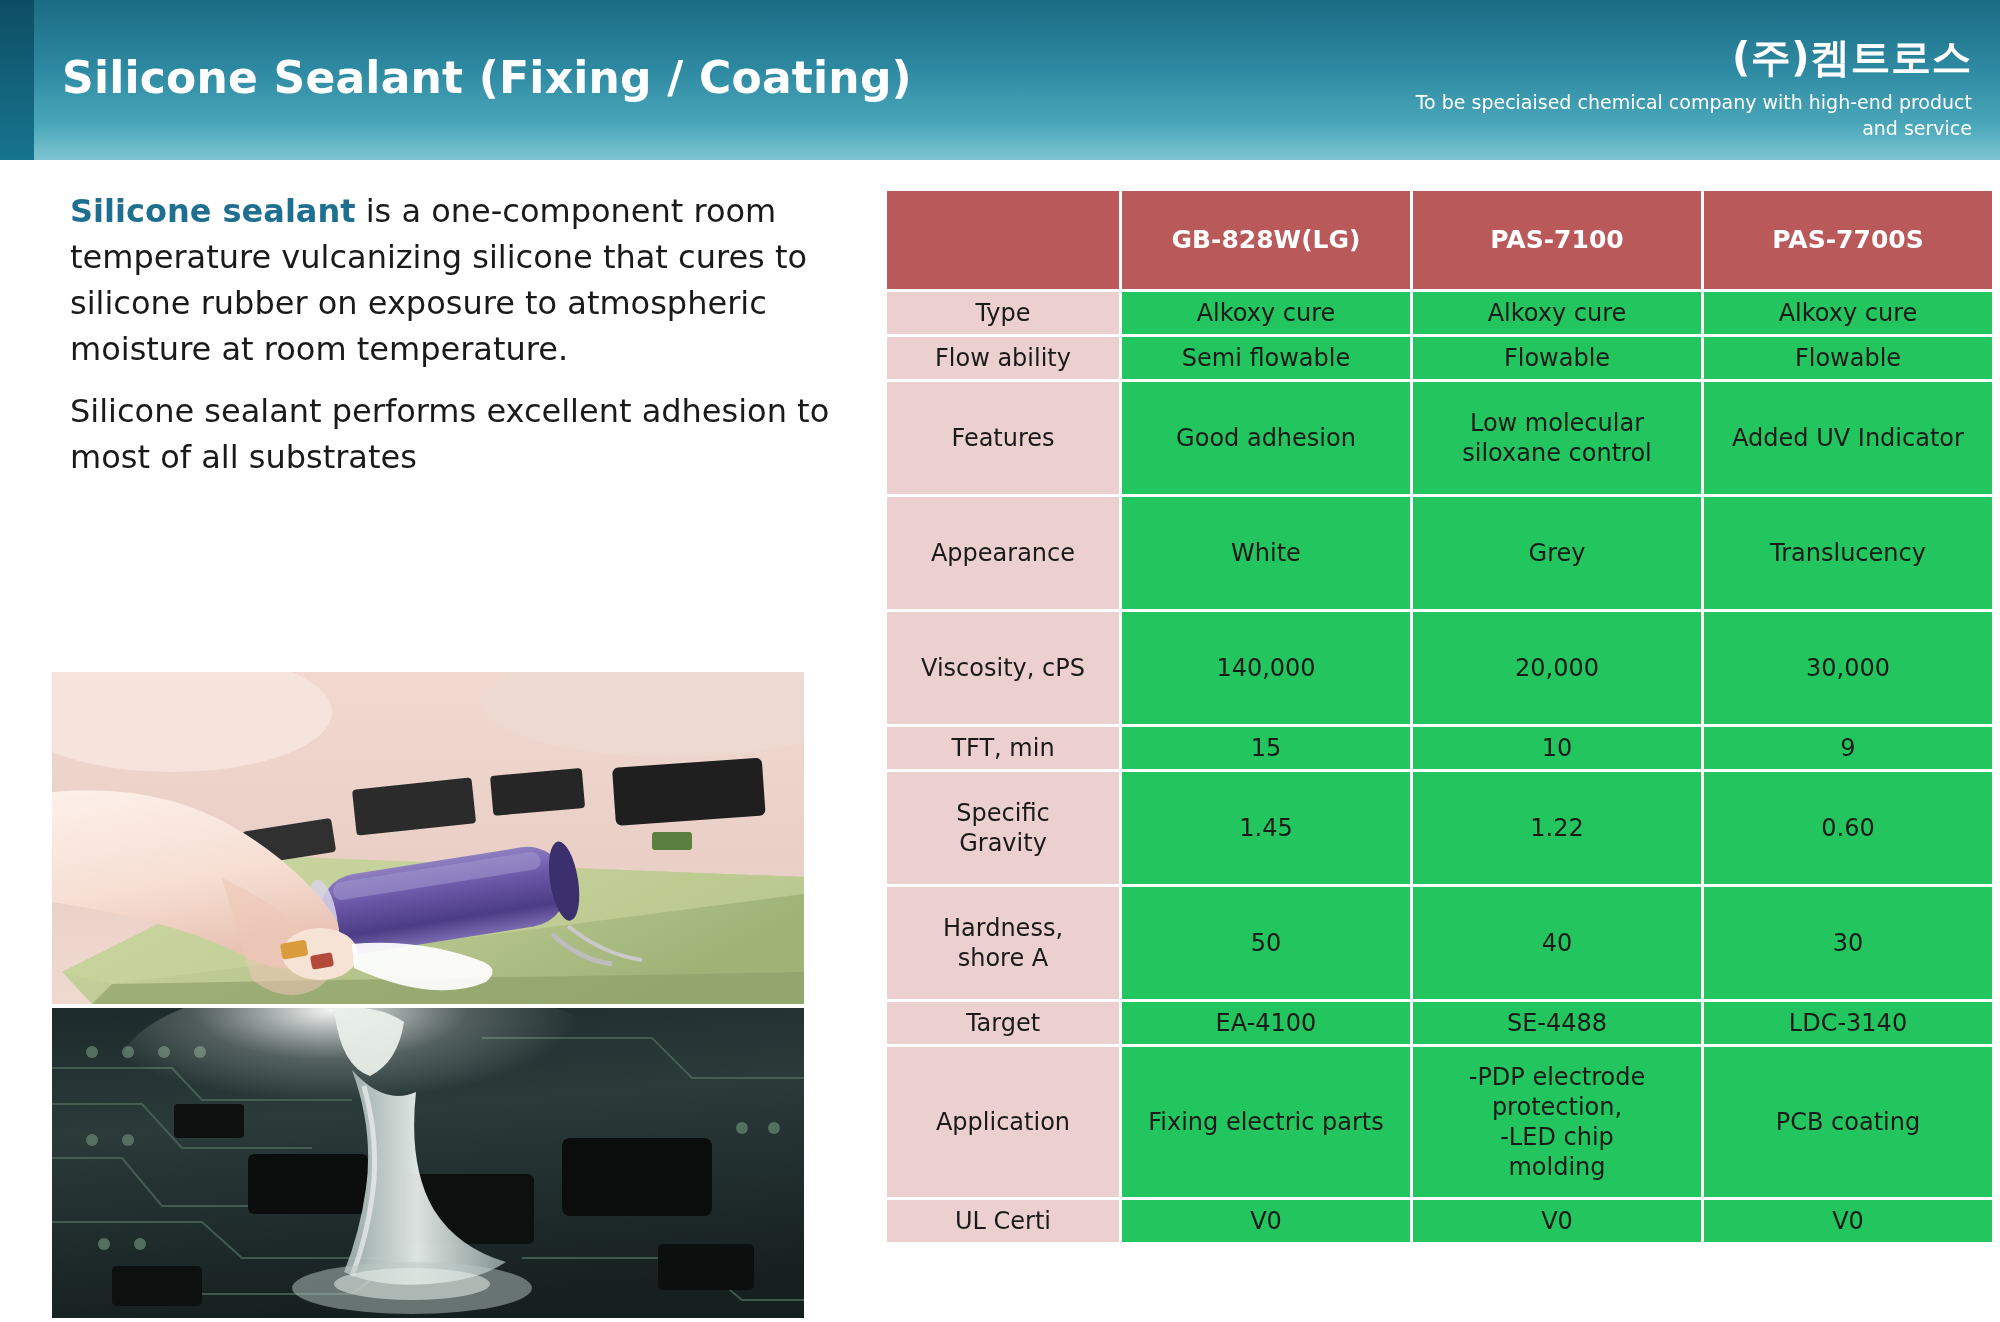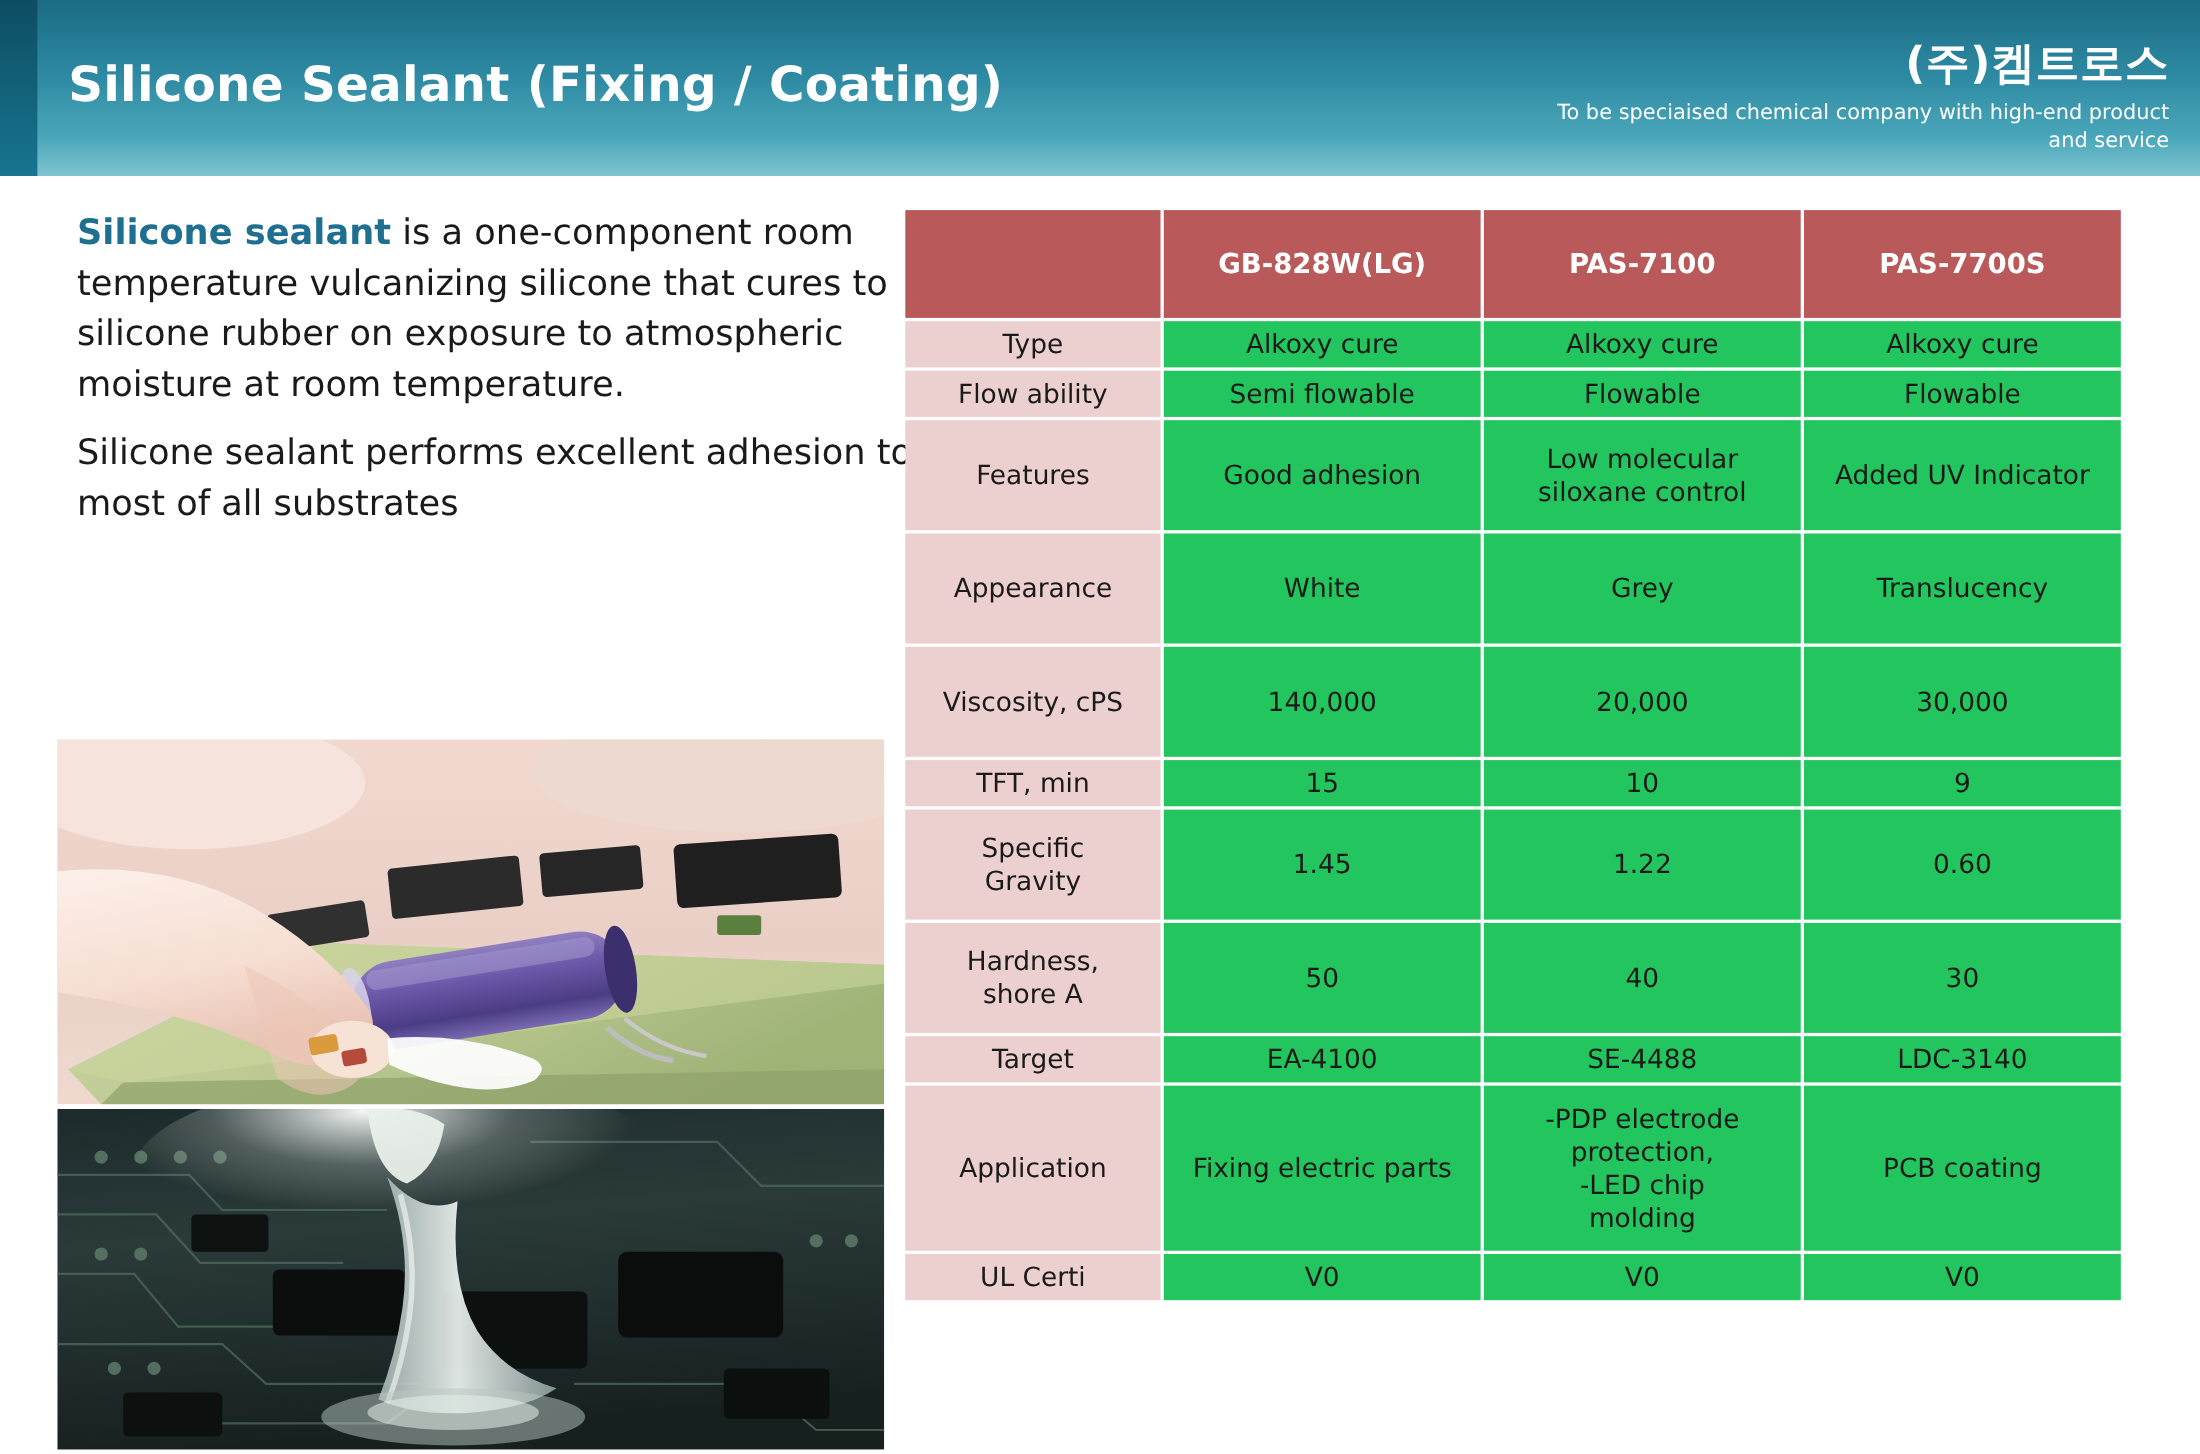--- a/index.html
+++ b/index.html
@@ -97,21 +97,21 @@
     height: 332px;
   }
   .photo-bottom {
     top: 1008px;
     height: 310px;
   }
 
   
   .table-wrap {
     position: absolute;
-    left: 820px;
+    left: 884px;
     top: 188px;
     width: 1098px;
   }
   table.spec {
     border-collapse: separate;
     border-spacing: 3px;
     width: 1098px;
     table-layout: fixed;
   }
   table.spec th, table.spec td {
@@ -137,21 +137,21 @@
     background: #eccfcf;
   }
   td.cell {
     background: #22c55e;
   }
   col.c0 { width: 232px; }
   col.c1 { width: 288px; }
   col.c2 { width: 288px; }
   col.c3 { width: 288px; }
 
-  .h-tall { height: 100px; padding-left: 16px; }
+  .h-tall { height: 112px; padding-left: 16px; }
   .h-med  { height: 42px; }
   .h-app  { height: 150px; }
   .nowrap-pre { white-space: pre-line; }
 </style>
 </head>
 <body>
 
 <div class="header">
   <div class="header-accent"></div>
   <div class="header-title">Silicone Sealant (Fixing / Coating)</div>

